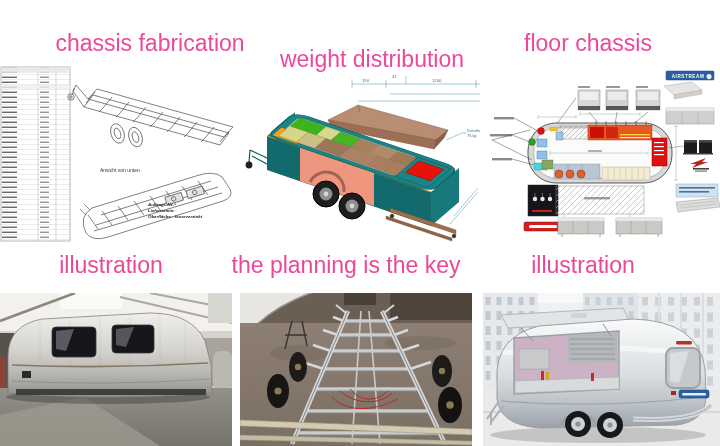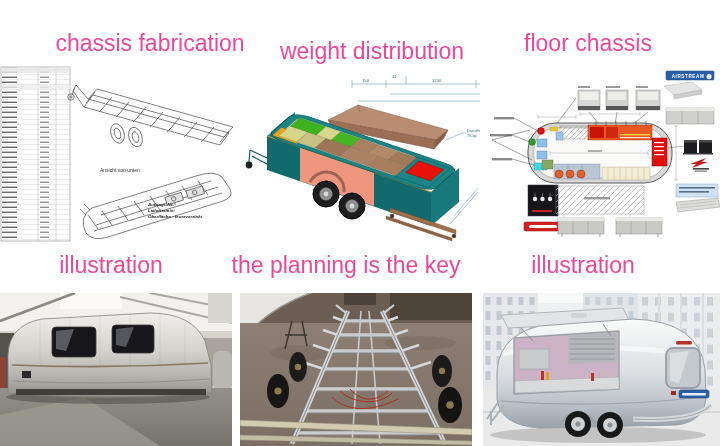--- a/index.html
+++ b/index.html
@@ -9,21 +9,21 @@
        font-family:"Liberation Sans",sans-serif;white-space:nowrap;}
   .img{position:absolute;display:block;}
   svg text{font-family:"Liberation Sans",sans-serif;}
 </style>
 </head>
 <body>
 
 <div id="stage">
 
   <div class="cap" style="left:30px;top:28px;width:240px;">chassis fabrication</div>
-  <div class="cap" style="left:252px;top:36px;width:240px;">weight distribution</div>
+  <div class="cap" style="left:252px;top:44px;width:240px;">weight distribution</div>
   <div class="cap" style="left:468px;top:28px;width:240px;">floor chassis</div>
   <div class="cap" style="left:0px;top:250px;width:222px;">illustration</div>
   <div class="cap" style="left:215px;top:250px;width:262px;">the planning is the key</div>
   <div class="cap" style="left:472px;top:250px;width:222px;">illustration</div>
 
   <svg class="img" style="left:0;top:65px;" width="237" height="180" viewBox="0 0 237 180">
     <defs>
       <pattern id="trow" width="70" height="5" patternUnits="userSpaceOnUse">
         <rect width="70" height="5" fill="#ffffff"></rect>
         <rect x="2" y="1.6" width="15" height="1.3" fill="#5a5a5a"></rect>

